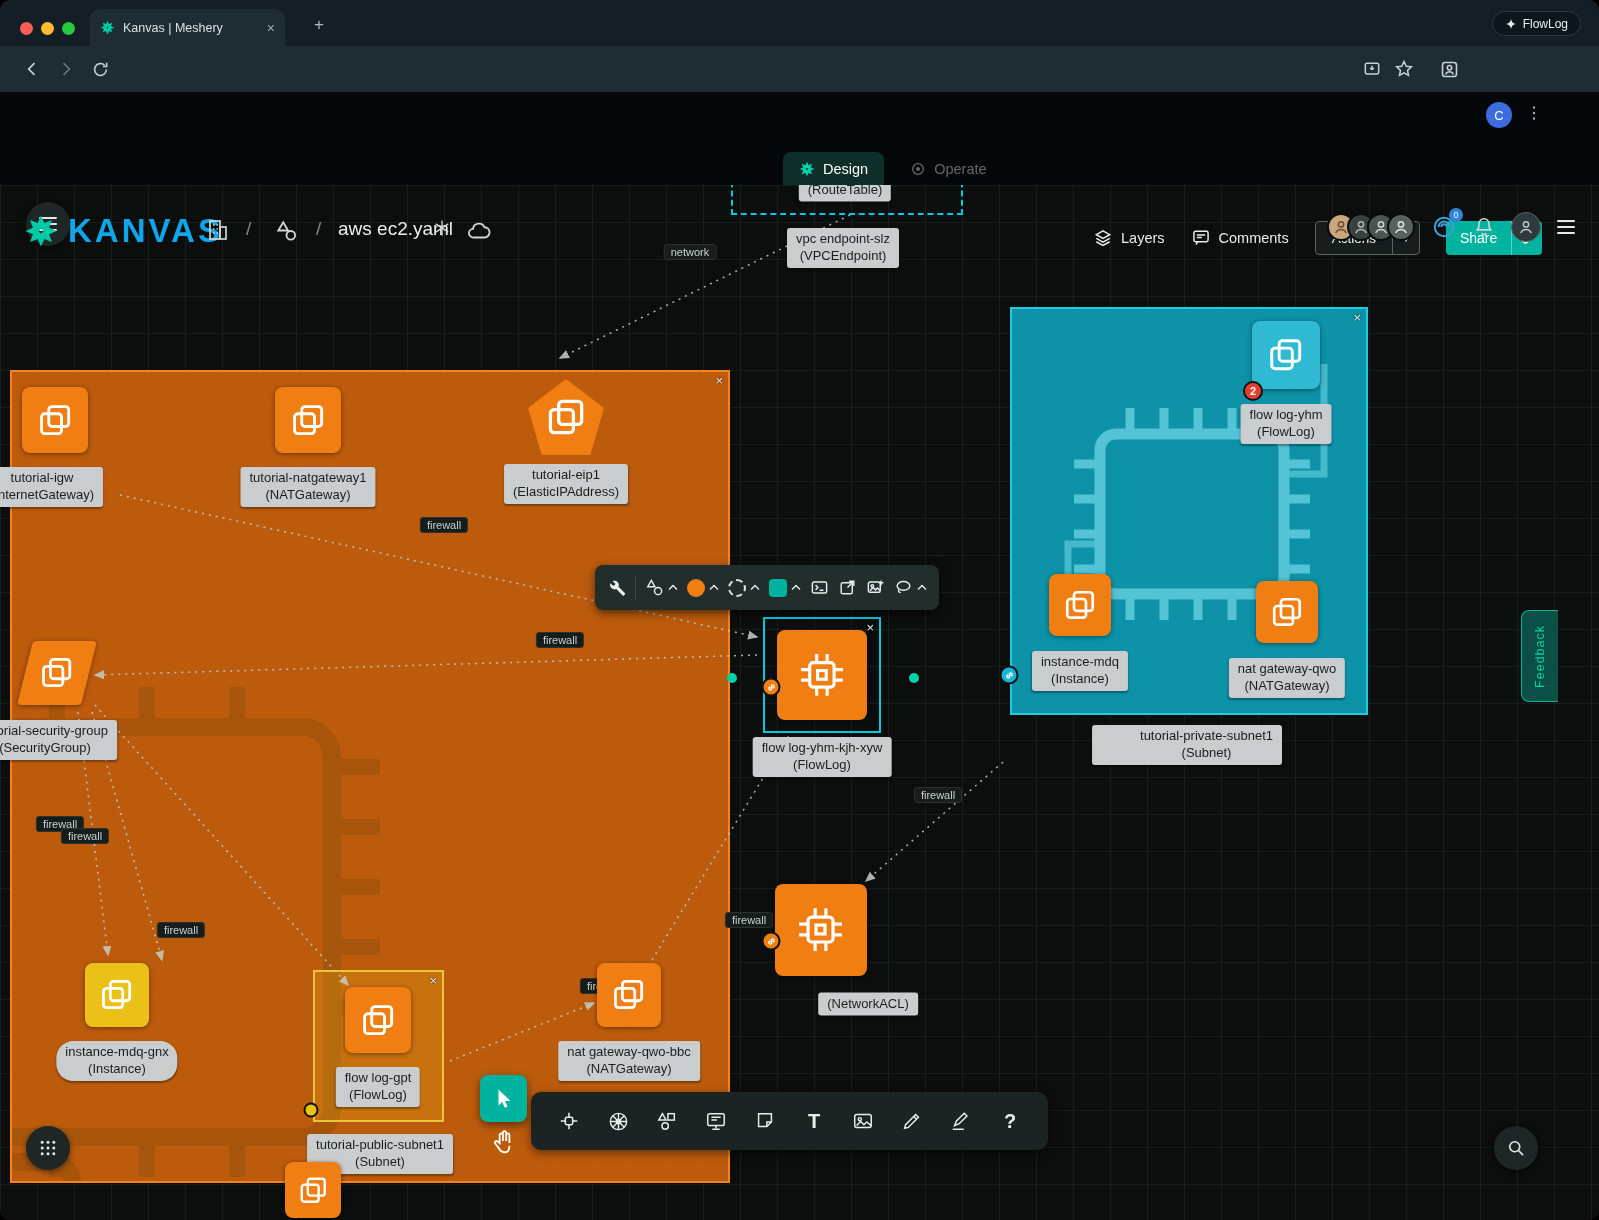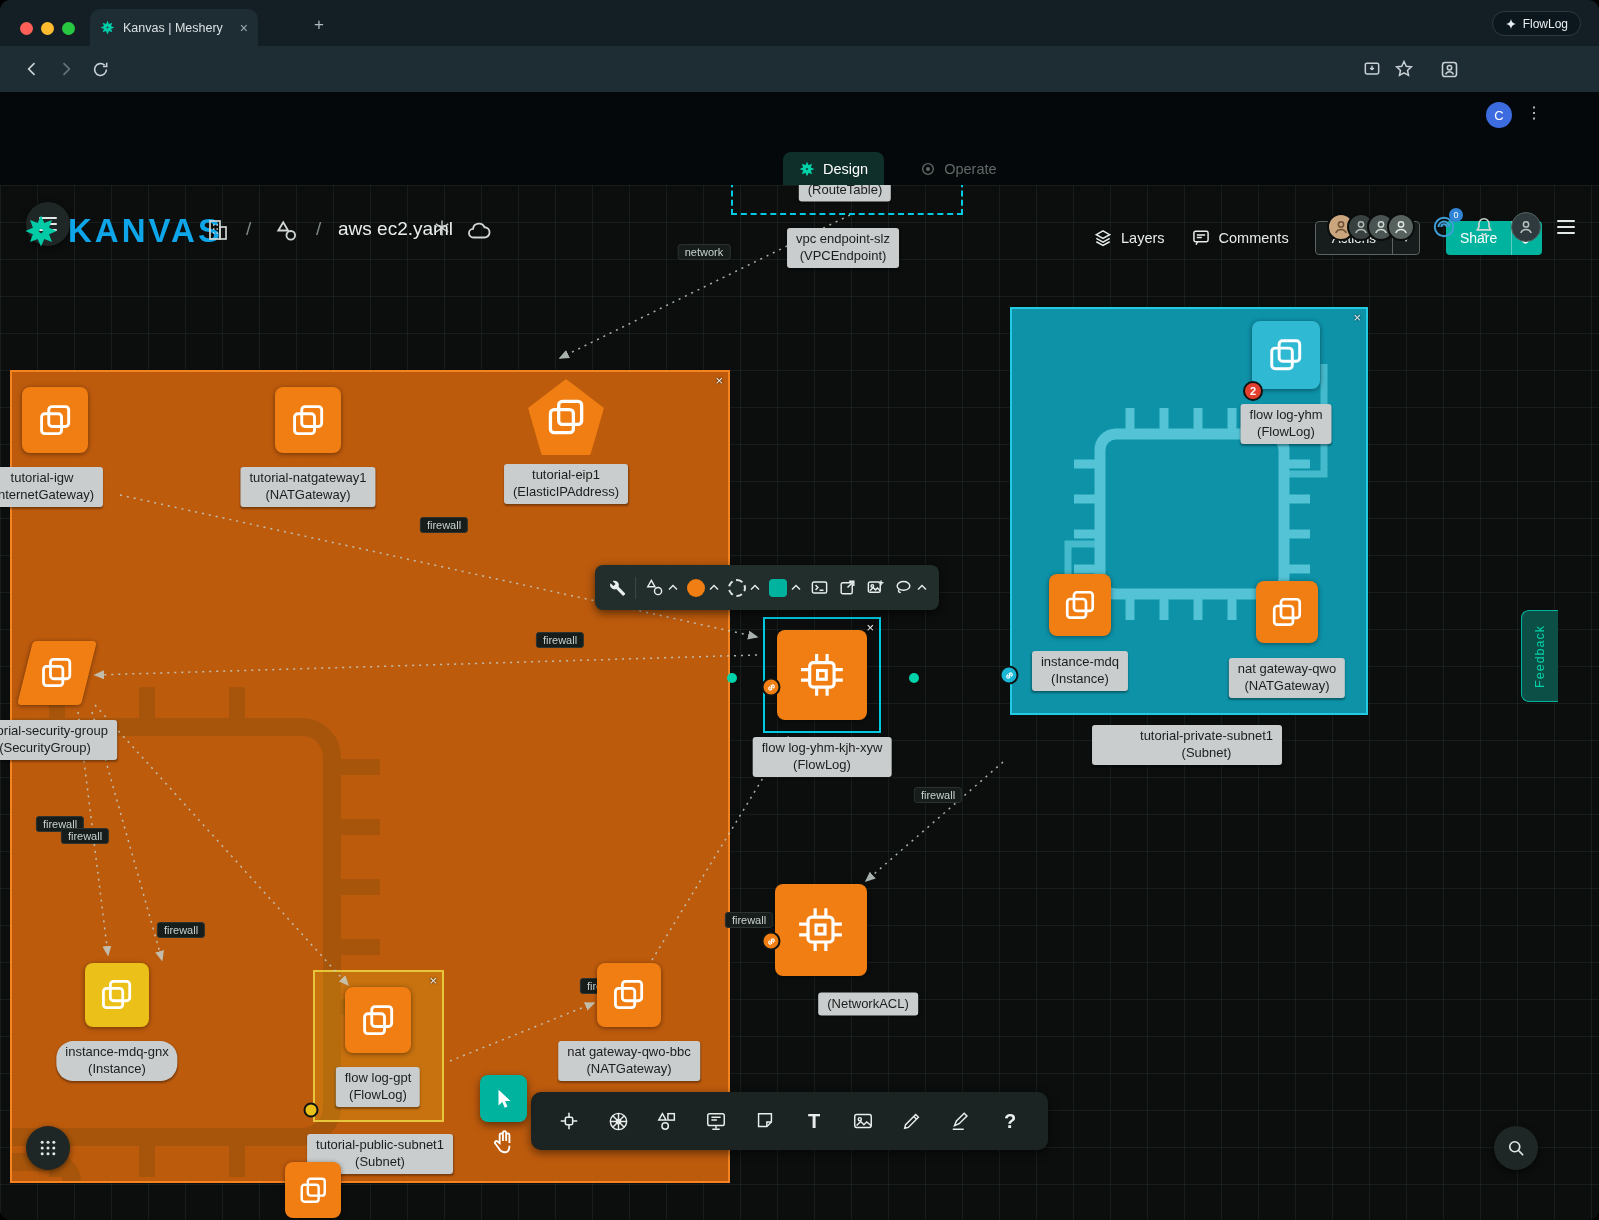--- a/index.html
+++ b/index.html
@@ -4,21 +4,21 @@
 <title>Kanvas | Meshery</title>
 <style>
   html,body{margin:0;padding:0;background:#000;}
   *{box-sizing:border-box;}
   .stage{position:relative;width:1599px;height:1220px;overflow:hidden;background:#0b0e0d;
          font-family:"Liberation Sans",sans-serif;border-radius:10px;}
 
   
   .tabstrip{position:absolute;left:0;top:0;width:100%;height:46px;background:#131e25;z-index:40;}
   .traffic{position:absolute;top:22px;width:13px;height:13px;border-radius:50%;}
-  .tab{position:absolute;left:90px;top:9px;width:168px;height:37px;background:#1e2c33;
+  .tab{position:absolute;left:90px;top:9px;width:195px;height:37px;background:#1e2c33;
        border-radius:10px 10px 0 0;display:flex;align-items:center;padding:0 10px;gap:8px;}
   .tab-title{font-size:12.5px;color:#d9e1e3;flex:1;white-space:nowrap;overflow:hidden;}
   .tab-close{color:#9fb0b4;font-size:14px;}
   .newtab{position:absolute;left:314px;top:16px;color:#aebcc0;font-size:17px;line-height:1;}
   .gemini{position:absolute;right:18px;top:11px;height:25px;padding:0 12px;border-radius:13px;
           background:#0c171d;border:1px solid #2b3b43;display:flex;align-items:center;gap:6px;
           color:#e9eff1;font-size:12px;}
   .toolbar-row{position:absolute;left:0;top:46px;width:100%;height:46px;background:#1e2c33;z-index:40;}
   .nav-ic{position:absolute;top:11px;width:24px;height:24px;color:#c8d2d6;display:flex;
           align-items:center;justify-content:center;}
@@ -40,21 +40,21 @@
   .avatars{display:flex;}
   .avatar{width:28px;height:28px;border-radius:50%;border:2px solid #0a0d0c;display:flex;
           align-items:center;justify-content:center;margin-left:-8px;overflow:hidden;}
   .avatar:first-child{margin-left:0;}
   .collab{position:relative;width:26px;height:26px;}
   .collab-badge{position:absolute;right:-6px;top:-6px;min-width:14px;height:14px;border-radius:7px;
           background:#2f84d6;color:#fff;font-size:9px;display:flex;align-items:center;justify-content:center;padding:0 3px;}
   .hdr-ic{color:#cfd6d3;display:flex;align-items:center;justify-content:center;}
   .burger{display:flex;flex-direction:column;gap:4px;}
   .burger span{display:block;width:18px;height:2px;background:#e2e8e5;border-radius:1px;}
-  .mode-toggle{position:absolute;left:783px;top:60px;display:flex;gap:20px;height:33px;}
+  .mode-toggle{position:absolute;left:783px;top:60px;display:flex;gap:10px;height:33px;}
   .mode-btn{display:flex;align-items:center;gap:8px;padding:0 16px;border-radius:8px 8px 0 0;font-size:14.5px;}
   .mode-design{background:#0f2f2a;color:#fff;}
   .mode-operate{color:#5f6a66;}
 
   
   .canvas{position:absolute;left:0;top:185px;width:1599px;height:1035px;overflow:hidden;
           background-color:#0b0e0d;
           background-image:linear-gradient(rgba(62,82,73,0.22) 1px,transparent 1px),
                            linear-gradient(90deg,rgba(62,82,73,0.22) 1px,transparent 1px);
           background-size:37px 37px;}
@@ -362,21 +362,21 @@
           <line x1="850" y1="30" x2="560" y2="173" stroke="#c4cec8" stroke-width="1.5" stroke-dasharray="2 5" marker-end="url(#arrw)" opacity="0.85"></line>
           <line x1="120" y1="310" x2="757" y2="452" stroke="#c4cec8" stroke-width="1.5" stroke-dasharray="2 5" marker-end="url(#arrw)" opacity="0.85"></line>
           <line x1="757" y1="470" x2="95" y2="490" stroke="#c4cec8" stroke-width="1.5" stroke-dasharray="2 5" marker-end="url(#arrw)" opacity="0.85"></line>
           <line x1="78" y1="527" x2="108" y2="770" stroke="#c4cec8" stroke-width="1.5" stroke-dasharray="2 5" marker-end="url(#arrw)" opacity="0.85"></line>
           <line x1="92" y1="527" x2="162" y2="775" stroke="#c4cec8" stroke-width="1.5" stroke-dasharray="2 5" marker-end="url(#arrw)" opacity="0.85"></line>
           <line x1="95" y1="520" x2="348" y2="800" stroke="#c4cec8" stroke-width="1.5" stroke-dasharray="2 5" marker-end="url(#arrw)" opacity="0.85"></line>
           <line x1="652" y1="775" x2="788" y2="552" stroke="#c4cec8" stroke-width="1.5" stroke-dasharray="2 5" marker-end="url(#arrw)" opacity="0.85"></line>
           <line x1="1003" y1="577" x2="866" y2="696" stroke="#c4cec8" stroke-width="1.5" stroke-dasharray="2 5" marker-end="url(#arrw)" opacity="0.85"></line>
           <line x1="450" y1="876" x2="594" y2="818" stroke="#c4cec8" stroke-width="1.5" stroke-dasharray="2 5" marker-end="url(#arrw)" opacity="0.85"></line>
         </svg>
-        <div class="edge-label" style="left: 690px; top: 67px; margin-left: 14px;">network</div>
+        <div class="edge-label" style="left: 690px; top: 67px;">network</div>
         <div class="edge-label" style="left: 444px; top: 340px;">firewall</div>
         <div class="edge-label" style="left: 560px; top: 455px;">firewall</div>
         <div class="edge-label" style="left: 60px; top: 639px;">firewall</div>
         <div class="edge-label" style="left: 85px; top: 651px;">firewall</div>
         <div class="edge-label" style="left: 181px; top: 745px;">firewall</div>
         <div class="edge-label" style="left: 749px; top: 735px;">firewall</div>
         <div class="edge-label" style="left: 938px; top: 610px;">firewall</div>
         <div class="edge-label" style="left: 604px; top: 801px;">firewall</div>
         <div class="node-label" style="left: 845px; top: 5px;">
           <div>(RouteTable)</div>

